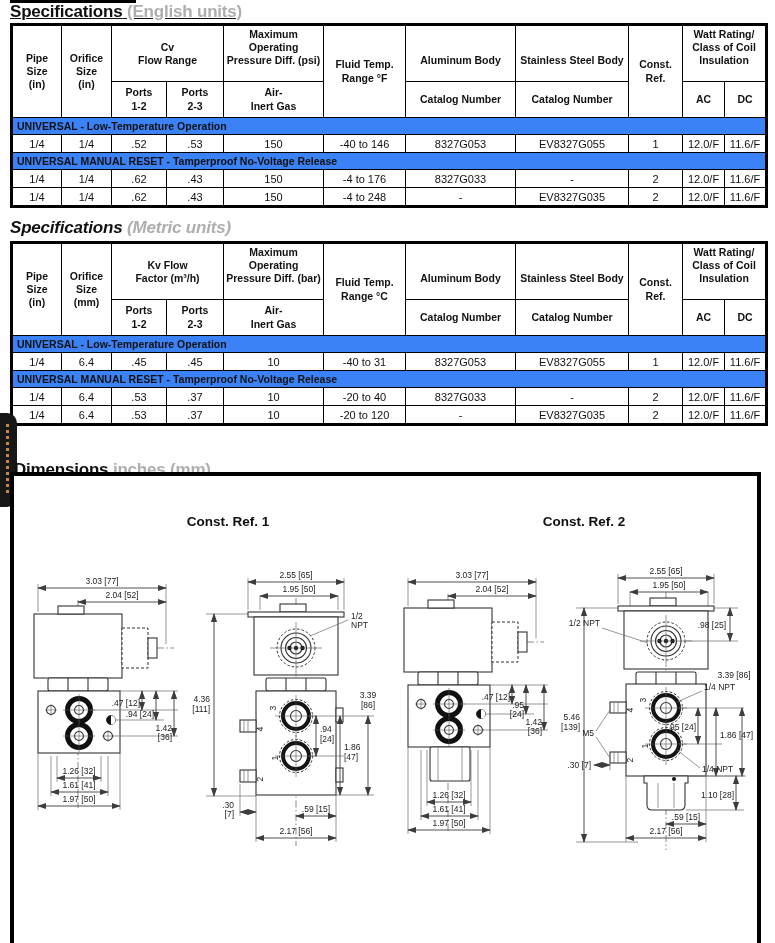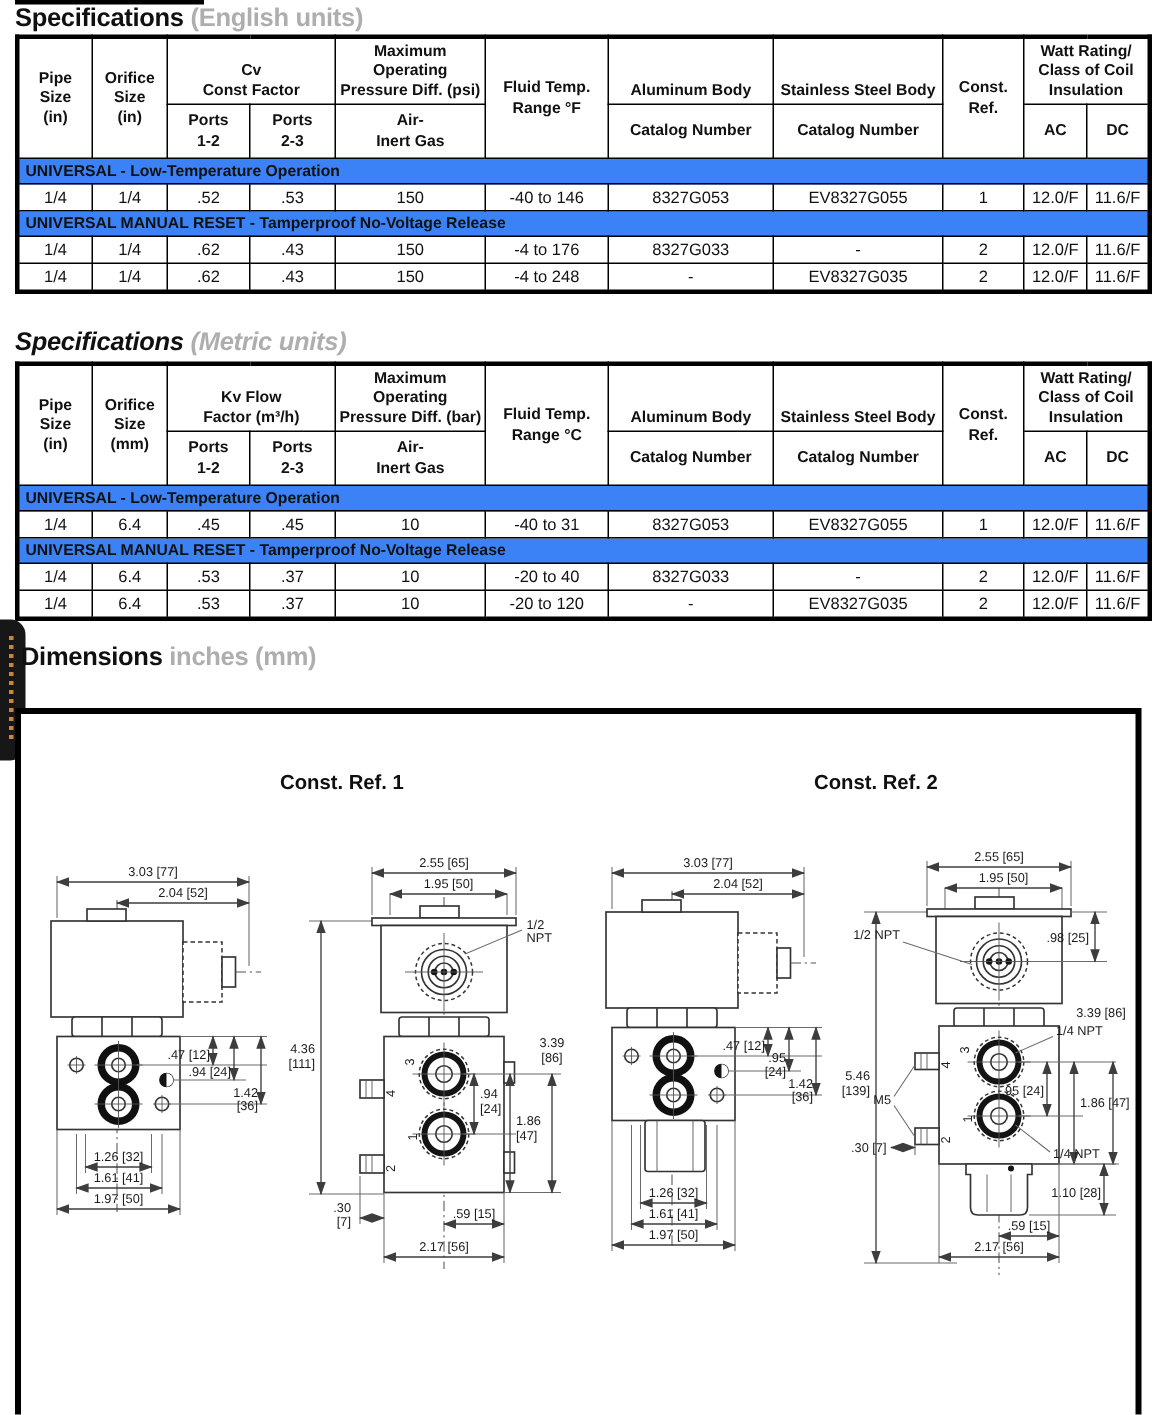--- a/index.html
+++ b/index.html
@@ -1,29 +1,29 @@
 <!DOCTYPE html>
 <html><head>
 <meta charset="utf-8">
 <style>
   html,body{margin:0;padding:0;background:#fff;}
   body{width:775px;height:943px;position:relative;font-family:"Liberation Sans",sans-serif;overflow:hidden;}
   .top-rule{position:absolute;left:10px;top:0;width:126px;height:3px;background:#000;}
   h2.sec{position:absolute;left:10px;margin:0;font-size:17px;font-weight:bold;color:#101010;letter-spacing:-0.2px;}
   h2.sec .sub{color:#aeaeae;}
-  #h-eng{top:2px;}
+  #h-eng{top:2px;text-decoration:underline;}
   #h-met{top:218px;font-style:italic;}
-  #h-dim{top:428px;left:14px;}
+  #h-dim{top:460px;left:14px;text-decoration:underline;}
   table.spec{position:absolute;left:10px;width:755px;border-collapse:collapse;table-layout:fixed;background:#fff;border:3px solid #000;}
   #tbl-eng{top:23px;}
   #tbl-met{top:241px;}
   .spec th,.spec td{border:1px solid #000;text-align:center;color:#111;padding:1px 2px;}
   .spec th{font-size:10.5px;font-weight:bold;white-space:pre-line;line-height:1.25;vertical-align:middle;}
   .spec tr.hrow1 th{height:40px;}
-  .spec tr.hrow1 th.grp{vertical-align:bottom;padding-bottom:2px;}
+  .spec tr.hrow1 th.grp{vertical-align:bottom;padding-bottom:14px;}
   .spec tr.hrow2 th{height:33px;}
   .spec td{font-size:11px;height:15px;font-weight:normal;}
   .spec tr.band td{background:#3b82f6;text-align:left;font-weight:bold;font-size:10.5px;padding-left:4px;height:14px;}
   .side-tab{position:absolute;left:0;top:413px;width:17px;height:94px;background:#171717;border-radius:0 10px 10px 0;}
   .side-tab .tab-txt{position:absolute;left:6px;top:11px;width:3px;height:72px;
      background:repeating-linear-gradient(to bottom,#c8873a 0 3px,transparent 3px 6px);}
   .dim-box{position:absolute;left:10px;top:472px;width:751px;height:550px;border:4px solid #000;background:#fff;box-sizing:border-box;}
   svg.panel{position:absolute;top:10px;}
   #svg-ref1{left:2px;}
   #svg-ref2{left:372px;}
@@ -61,21 +61,21 @@
     </colgroup>
   <thead>
     <tr class="hrow1">
       <th rowspan="2">Pipe
 Size
 (in)</th>
       <th rowspan="2">Orifice
 Size
 (in)</th>
       <th colspan="2" class="grp">Cv
-Const Factor</th>
+Flow Range</th>
       <th class="grp">Maximum Operating
 Pressure Diff. (psi)</th>
       <th rowspan="2">Fluid Temp.
 Range °F</th>
       <th class="grp">Aluminum Body</th>
       <th class="grp">Stainless Steel Body</th>
       <th rowspan="2">Const.
 Ref.</th>
       <th colspan="2" class="grp">Watt Rating/
 Class of Coil

